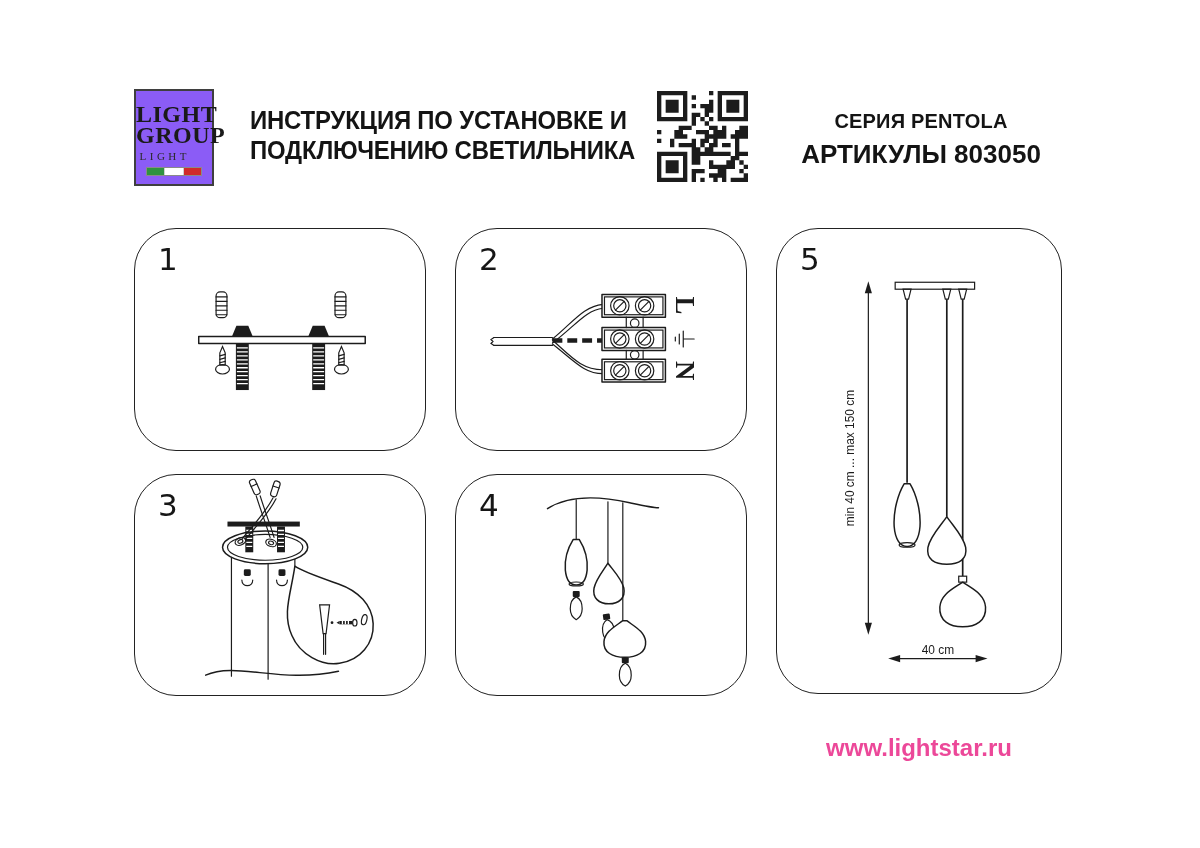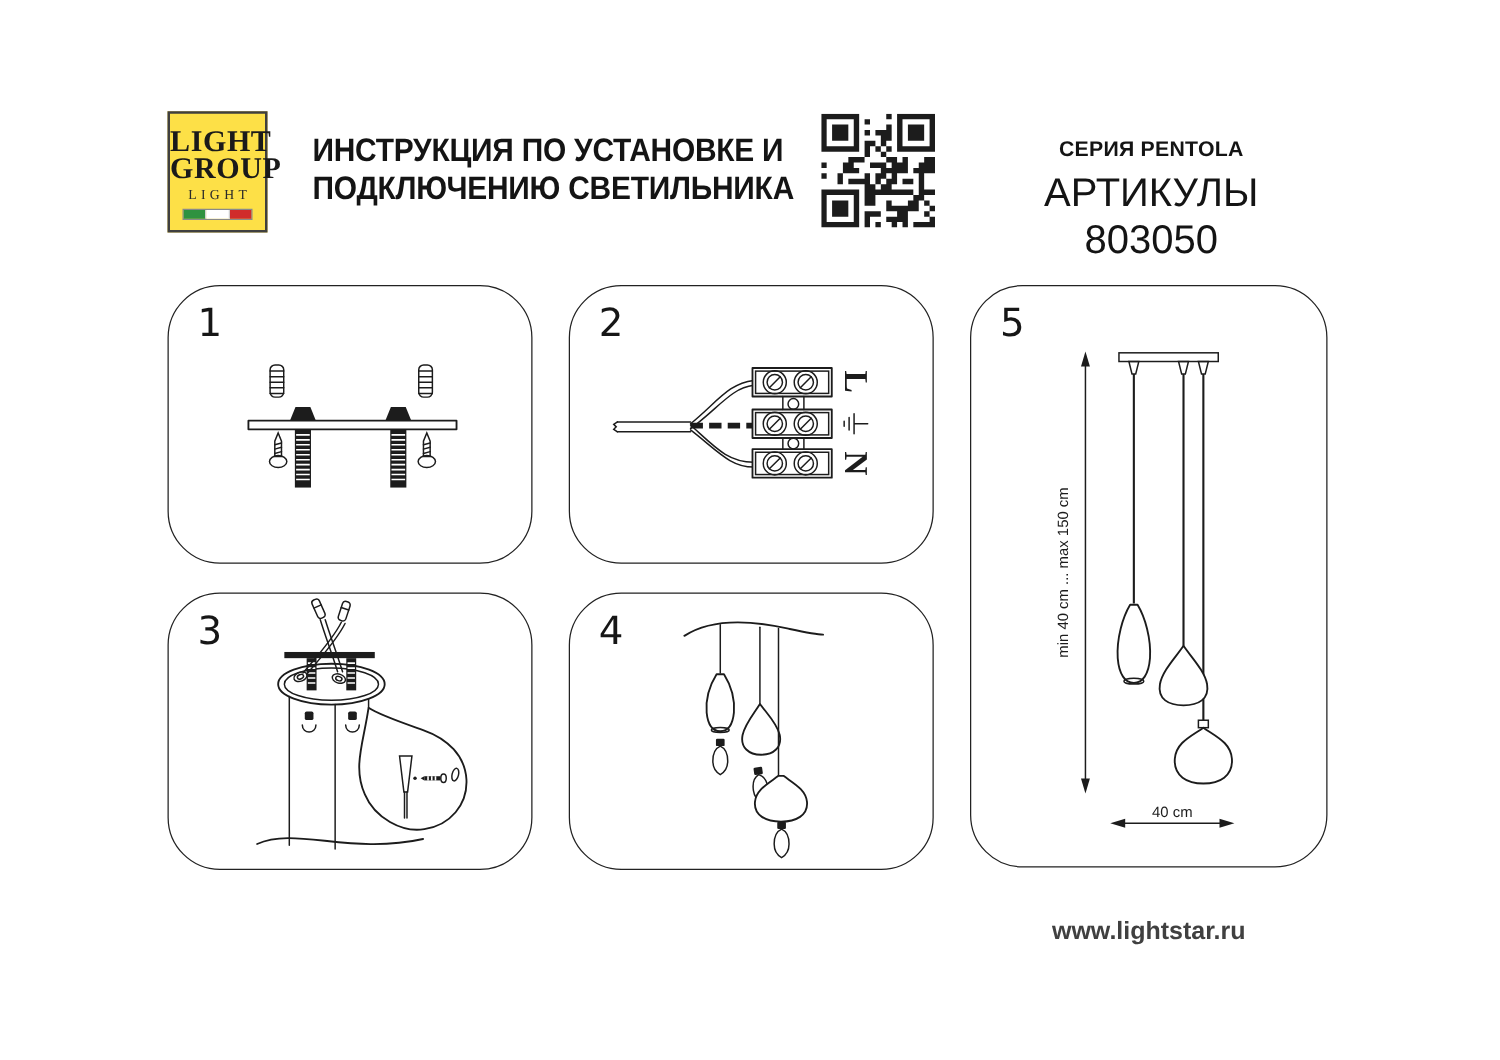--- a/index.html
+++ b/index.html
@@ -1,58 +1,58 @@
 <!DOCTYPE html>
 <html><head>
 <meta charset="utf-8">
 <style>
   html,body{margin:0;padding:0;background:#fff;}
   .page{position:relative;width:1200px;height:848px;background:#ffffff;
         font-family:"Liberation Sans",sans-serif;color:#1c1c1c;overflow:hidden;}
 
   
   .logo{position:absolute;left:134px;top:89px;width:80px;height:97px;
-        border:2.5px solid #3f3f3f;box-sizing:border-box;text-align:center;background:#fde047;}
+        border:2.5px solid #3f3f3f;box-sizing:border-box;background:#8b5cf6;}
   .logo-word{font-family:"Liberation Serif",serif;font-weight:bold;font-size:24px;
              line-height:21px;letter-spacing:.5px;color:#1a1a1a;}
   .logo-word.first{margin-top:13px;}
   .logo-group{font-family:"Liberation Serif",serif;font-size:11px;letter-spacing:3.5px;
               text-indent:3.5px;margin-top:4px;color:#2a2a2a;}
   .flag{position:absolute;left:10px;bottom:8px;width:54px;height:7px;
         border:1px solid #8a8a8a;display:flex;}
   .flag i{flex:1;display:block;border-right:1px solid #cfcfcf;}
   .flag i:last-child{border-right:none;}
 
   .title{position:absolute;left:250px;top:105px;font-weight:bold;font-size:26px;
          line-height:30px;letter-spacing:-.2px;white-space:nowrap;color:#141414;
          transform:scaleX(.92);transform-origin:0 0;}
 
   .qr{position:absolute;left:657px;top:91px;width:91px;height:91px;}
 
   .series-block{position:absolute;left:781px;top:110px;width:280px;text-align:center;color:#141414;}
-  .series{font-size:17px;font-weight:bold;letter-spacing:.2px;}
-  .articles{font-size:32px;font-weight:normal;margin-top:6px;}
+  .series{font-size:20px;font-weight:bold;letter-spacing:.2px;}
+  .articles{font-size:26px;font-weight:bold;margin-top:6px;}
 
   
   .panel{position:absolute;border:1.6px solid #222;border-radius:42px;background:#fff;box-sizing:border-box;}
   .panel svg{position:absolute;left:0;top:0;width:100%;height:100%;}
   .step-num{position:absolute;left:23px;top:13px;font-size:31px;line-height:34px;
             font-family:"DejaVu Sans",sans-serif;color:#161616;}
 
   
   .ln{stroke:#1c1c1c;fill:none;stroke-width:1.5;stroke-linecap:round;stroke-linejoin:round;}
   .lnt{stroke:#1c1c1c;fill:none;stroke-width:1.2;stroke-linecap:round;}
   .blk{fill:#1c1c1c;stroke:none;}
   .wfill{fill:#fff;}
   .thr{stroke:#fff;stroke-width:1.3;fill:none;}
   text.dim{font:12px "Liberation Sans",sans-serif;fill:#1c1c1c;}
   text.term{font:bold 27px "Liberation Serif",serif;fill:#1c1c1c;}
 
   .website{position:absolute;left:776px;top:734px;width:286px;text-align:center;
-           font-size:20px;font-weight:bold;color:#404040;}
+           font-size:24px;font-weight:bold;color:#ec4899;}
 </style>
 </head>
 <body>
 
 <div class="page">
 
   <div class="logo">
     <div class="logo-word first">LIGHT</div>
     <div class="logo-word">GROUP</div>
     <div class="logo-group">LIGHT</div>

